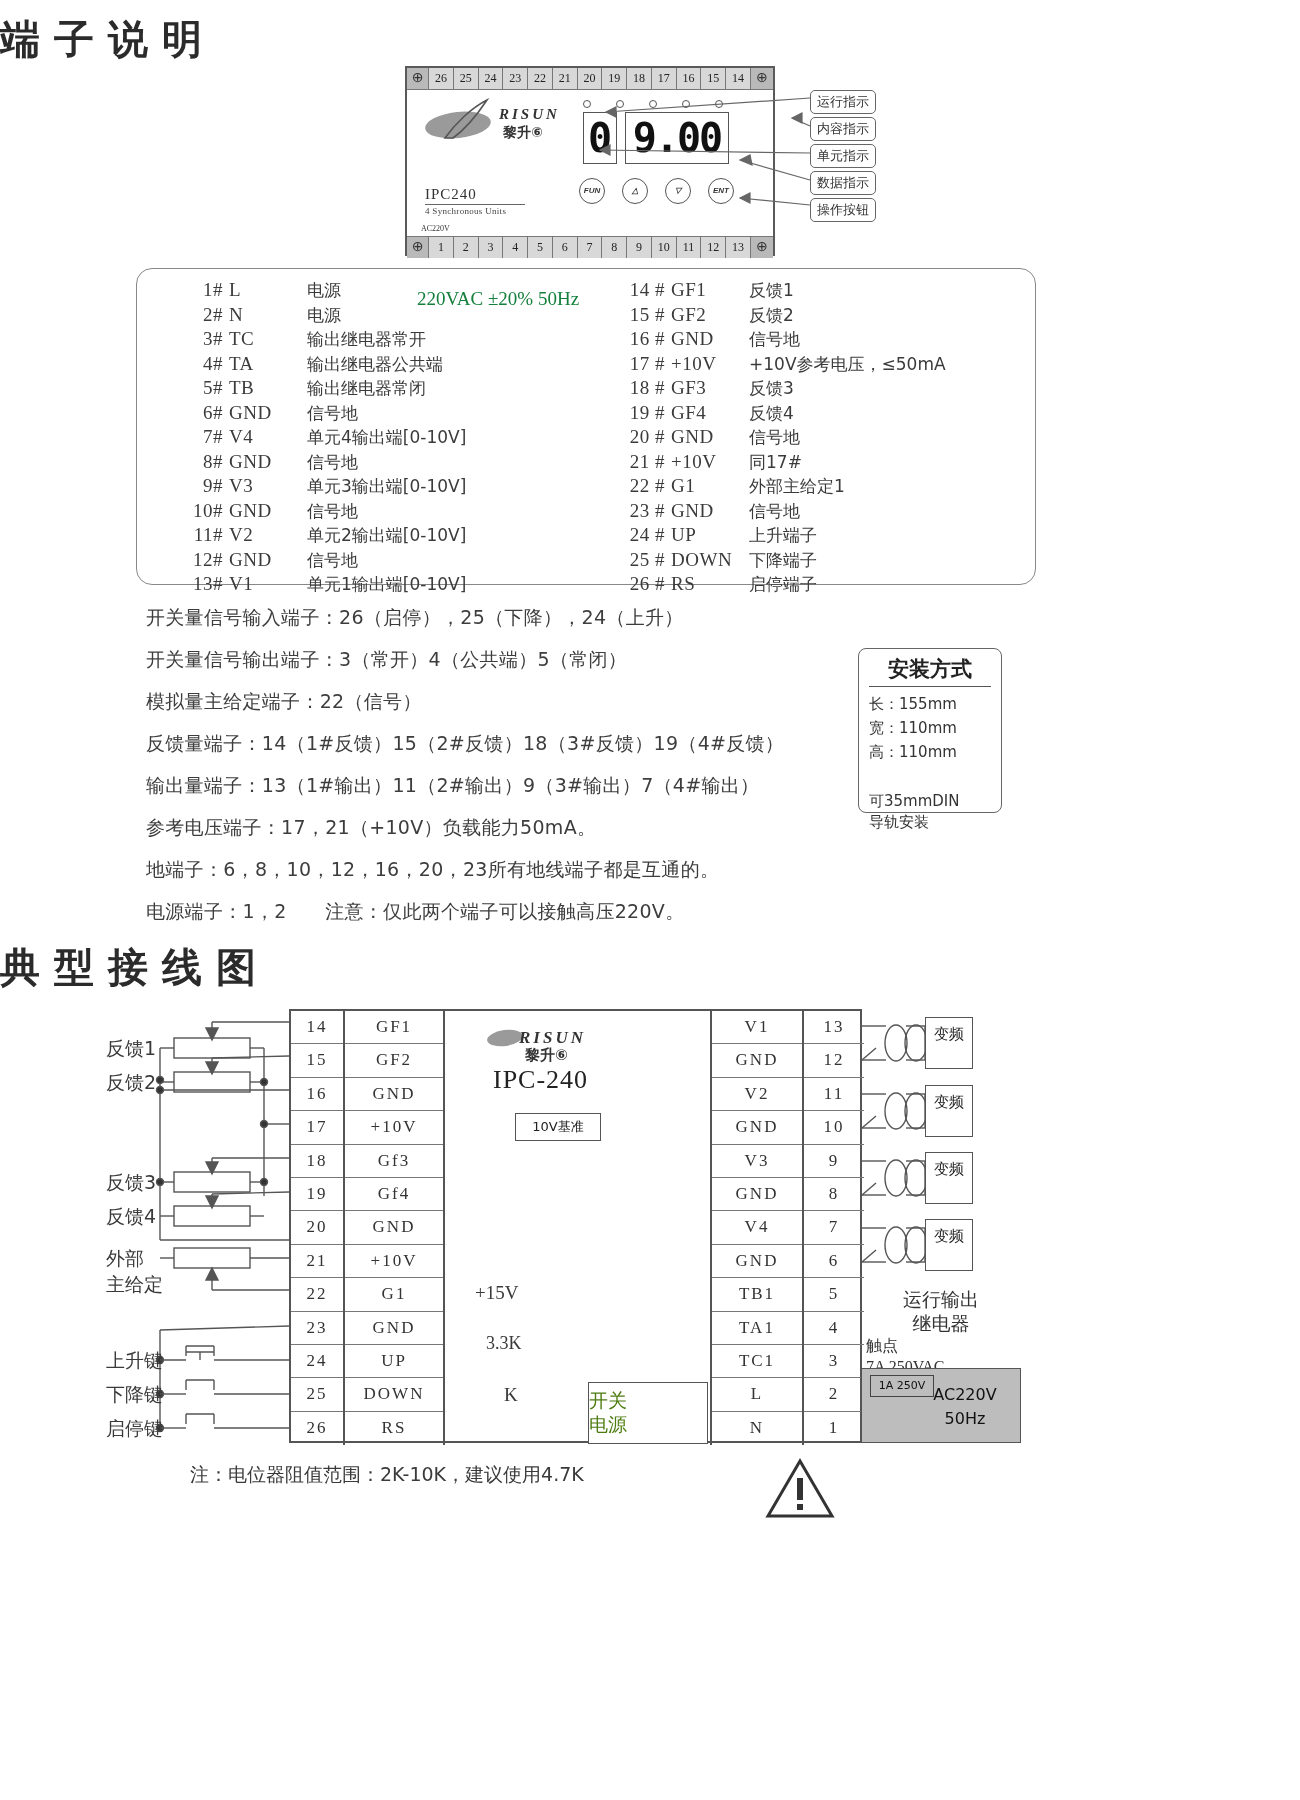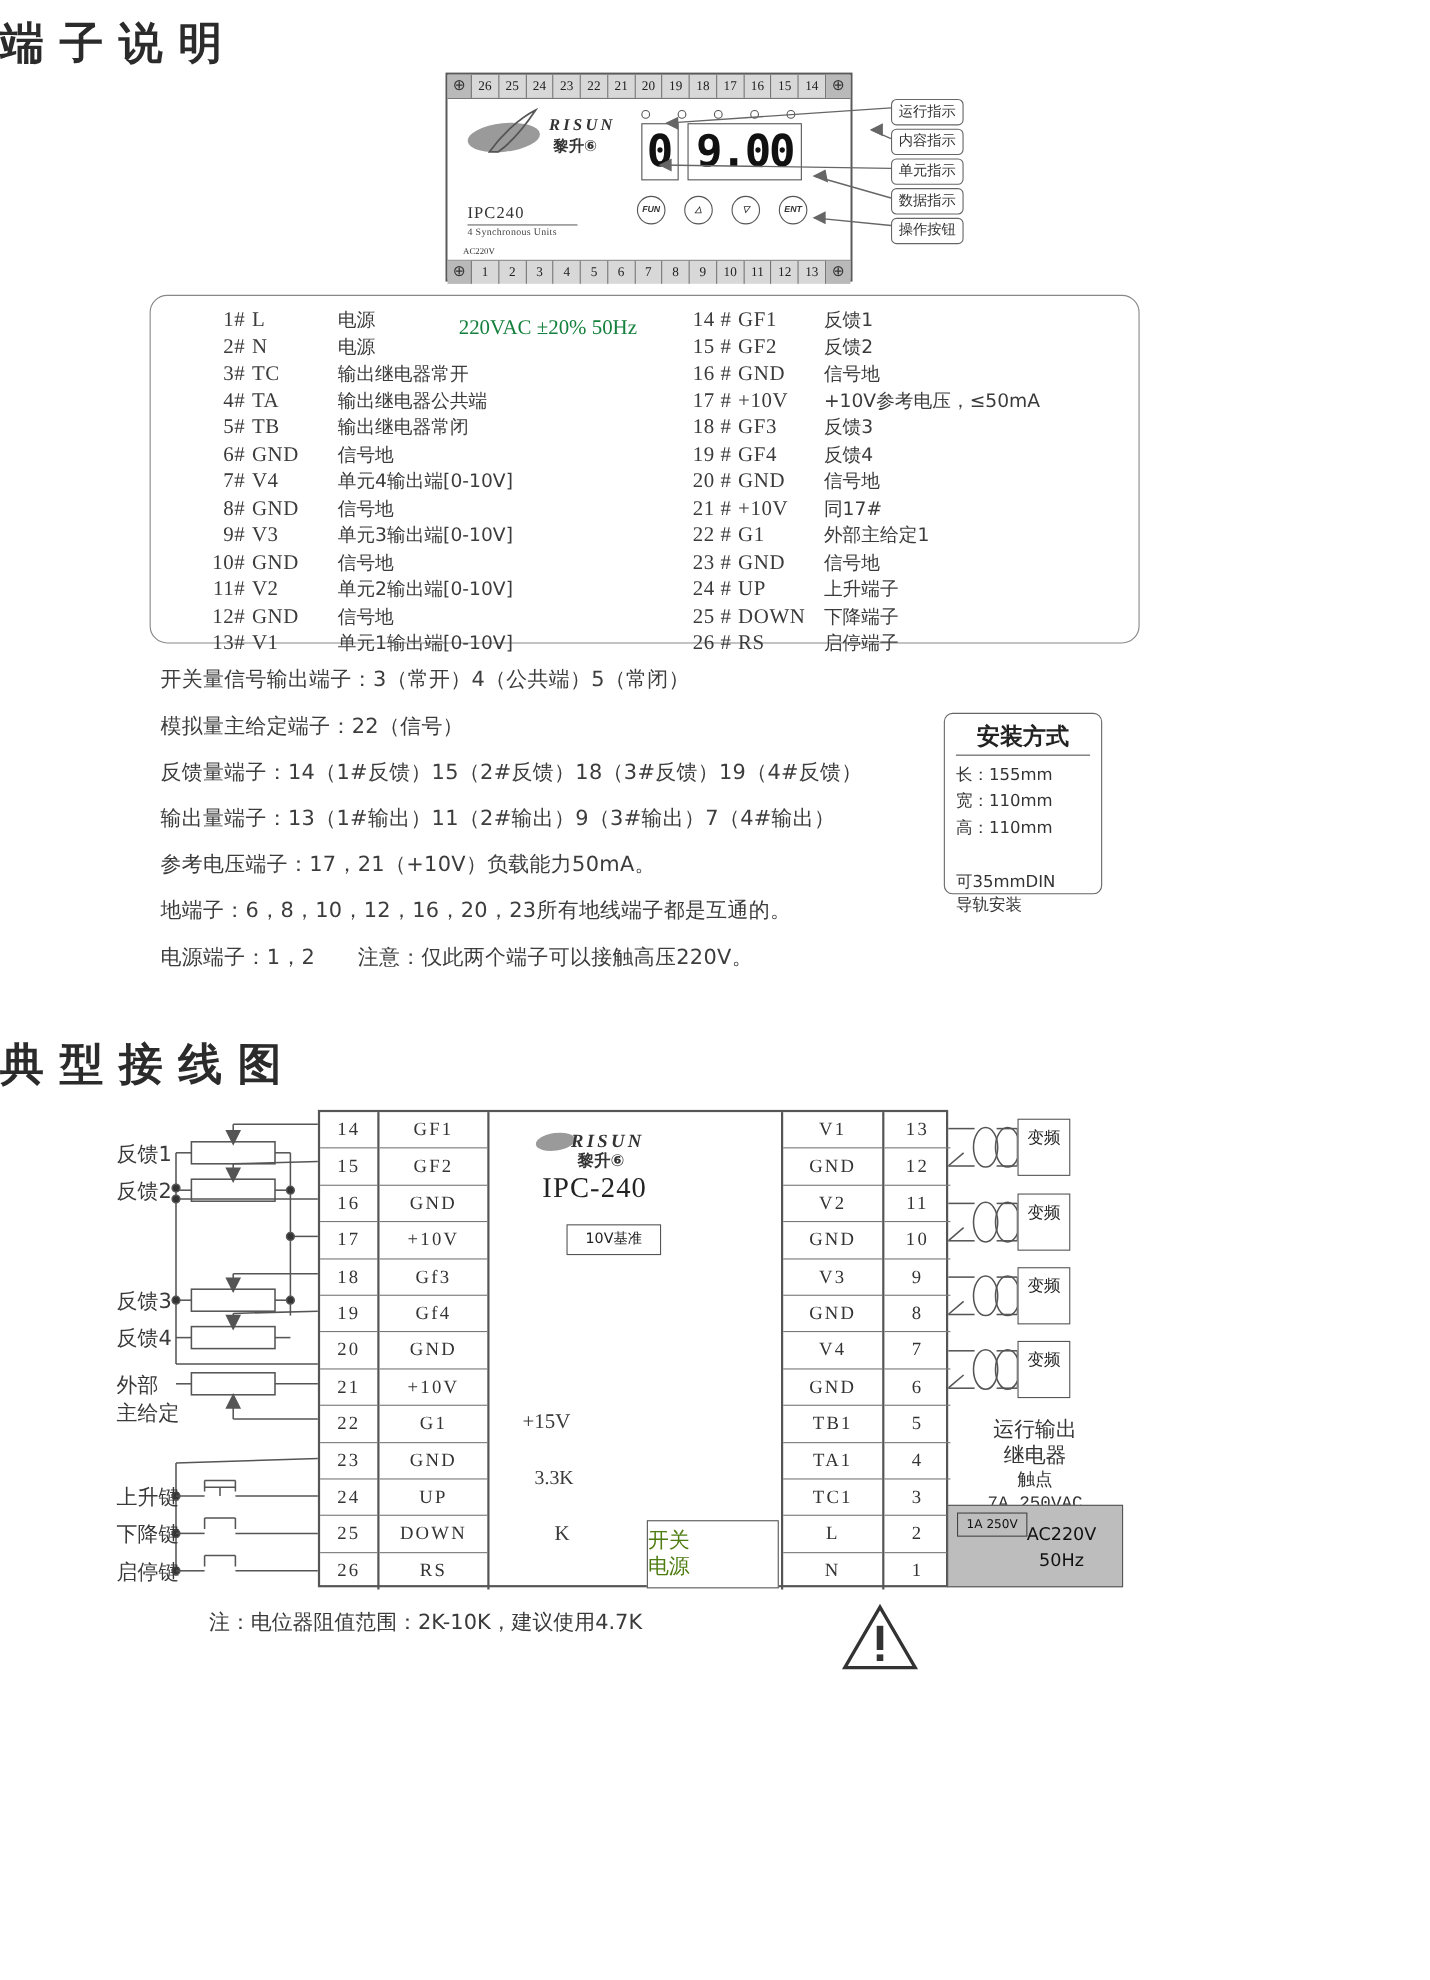--- a/index.html
+++ b/index.html
@@ -223,23 +223,23 @@
   .greybox .v2 {
     position:absolute; right:10px; top:40px; font-size:16px; color:#111;
     font-family:"DejaVu Sans", sans-serif; text-align:center; width:90px;
   }
   .relay-lbl {
     position:absolute; left:866px; top:1288px; width:150px; text-align:center;
     font-size:19px; color:#333; line-height:1.25;
     font-family:"DejaVu Sans", sans-serif;
   }
   .relay-sub {
-    position:absolute; left:866px; top:1336px; width:150px; text-align:center;
+    position:absolute; left:866px; top:1336px; width:150px; 
     font-size:16px; color:#333; line-height:1.3;
-    font-family:Liberation Mono, monospace;
+    font-family:Liberation Serif, serif;
   }
   .psu {
     position:absolute; left:588px; top:1382px; width:120px; height:62px;
     border:1.5px solid #555; background:#fff; font-size:19px;
     color:#4d7c0f; line-height:1.25; padding-top:6px;
     font-family:"DejaVu Sans", sans-serif;
   }
   .footnote {
     position:absolute; left:190px; top:1462px; font-size:19px; color:#3a3a3a;
     font-family:"DejaVu Sans", sans-serif;
@@ -475,20 +475,21 @@
         </div>
         <div class="trow">
           <span class="t-no">26 #</span>
           <span class="t-sym">RS</span>
           <span class="t-desc">启停端子</span>
         </div>
       </div>
   </div>
 
   <div class="notes" id="notes-list">
+      <div class="note-line">开关量信号输入端子：26（启停），25（下降），24（上升）</div>
       <div class="note-line">开关量信号输出端子：3（常开）4（公共端）5（常闭）</div>
       <div class="note-line">模拟量主给定端子：22（信号）</div>
       <div class="note-line">反馈量端子：14（1#反馈）15（2#反馈）18（3#反馈）19（4#反馈）</div>
       <div class="note-line">输出量端子：13（1#输出）11（2#输出）9（3#输出）7（4#输出）</div>
       <div class="note-line">参考电压端子：17，21（+10V）负载能力50mA。</div>
       <div class="note-line">地端子：6，8，10，12，16，20，23所有地线端子都是互通的。</div>
       <div class="note-line">电源端子：1，2　　注意：仅此两个端子可以接触高压220V。</div>
     </div>
 
   <div class="installbox">

